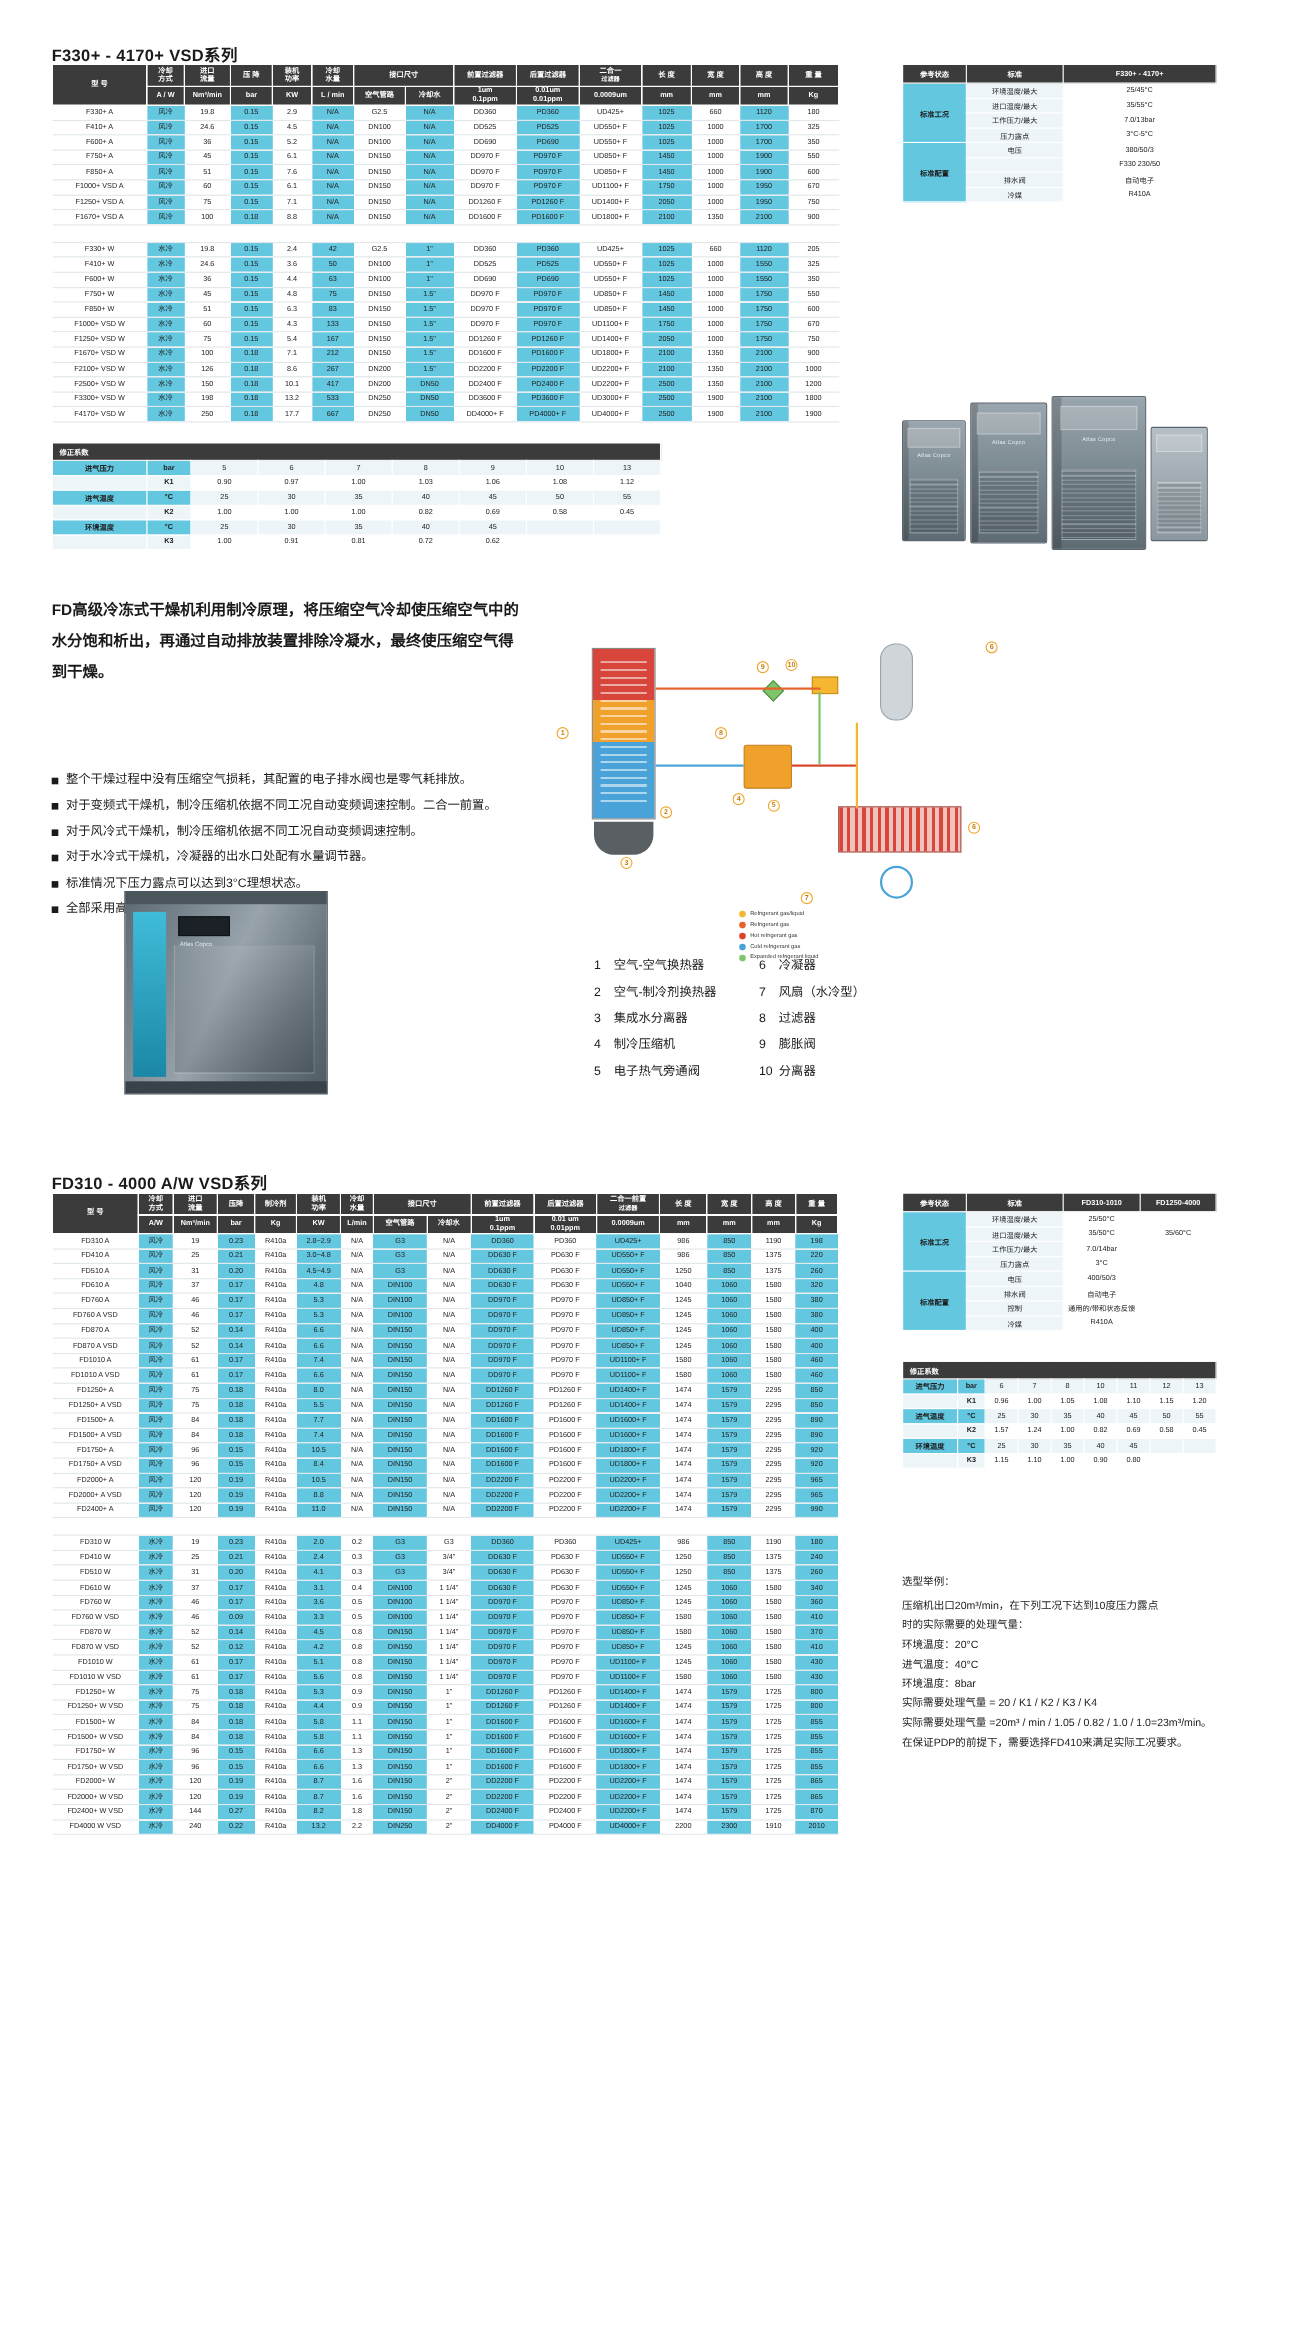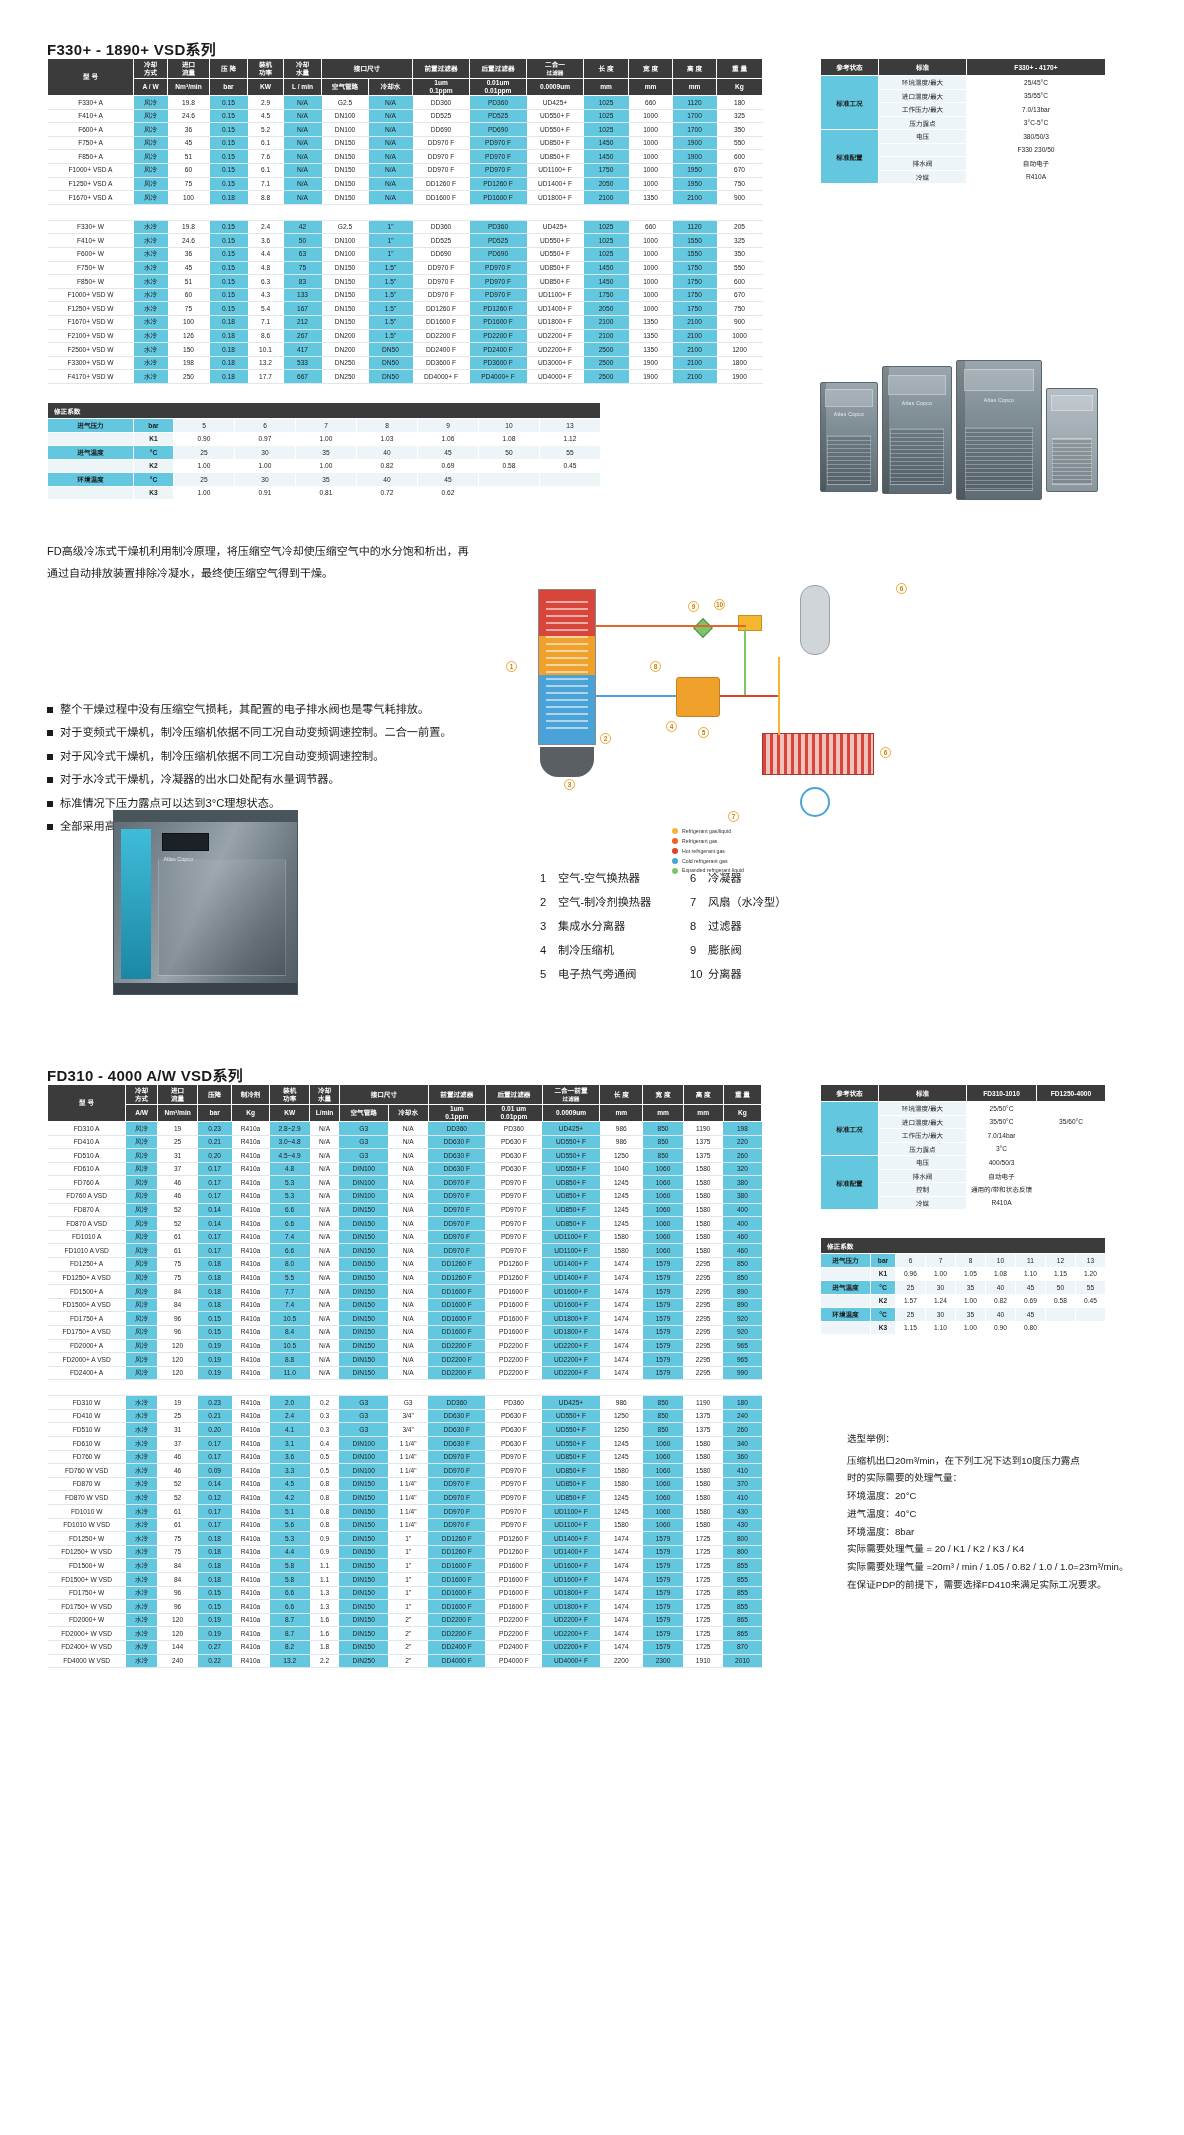--- a/index.html
+++ b/index.html
@@ -105,23 +105,24 @@
     background: #eef5f8;
   }
   table.refpanel td.group {
     background: #63c7e0; font-weight: bold;
   }
   table.refpanel td.key { background: #eef5f8; }
   table.refpanel td.val { background: #ffffff; }
 
   
   .copy {
-    font-size: 11px;
+    font-size: 14px;
     line-height: 2.0;
     color: #1a1a1a;
+    font-weight: bold;
   }
   .copy p { margin: 0 0 14px 0; }
   .bullets { font-size: 11.2px; line-height: 2.0; color: #1a1a1a; }
   .bullets .b { display: flex; align-items: flex-start; margin-bottom: 1px; }
   .bullets .sq {
     display: inline-block;
     width: 6px; height: 6px;
     background: #1a1a1a;
     margin: 9px 7px 0 0;
     flex: 0 0 auto;
@@ -211,21 +212,21 @@
   .compressor-photo .cp-logo {
     position:absolute; left:27%; top:24.5%; color:#eaf0f3; font-size:5.5px;
   }
   .compressor-photo .cp-base { position:absolute; left:0; right:0; bottom:0; height:6%; background:#39424a; }
 </style>
 </head>
 <body>
 
 <div class="page">
 
-  <div class="section-title" style="position:absolute; left:47px; top:38px;">F330+ - 1890+ VSD系列</div>
+  <div class="section-title" style="position:absolute; left:47px; top:38px;">F330+ - 4170+ VSD系列</div>
 
   <div style="position:absolute; left:47px; top:58px; width:715px;">
     <table class="spec" id="tbl1" style="width:715px;">
       <colgroup>
         <col style="width:86px">
           <col style="width:34px">
           <col style="width:42px">
           <col style="width:38px">
         <col style="width:36px">
           <col style="width:38px">
@@ -1841,21 +1842,21 @@
             <td class="val-alt">1.00</td>
             <td class="val-alt">0.90</td>
             <td class="val-alt">0.80</td>
             <td class="val-alt"></td>
             <td class="val-alt"></td>
           </tr>
         </tbody>
     </table>
   </div>
 
-  <div class="example" style="position:absolute; left:847px; top:1430px; width:310px;">
+  <div class="example" style="position:absolute; left:820px; top:1430px; width:310px;">
     <div class="hd" style="font-weight:normal;">选型举例：</div>
     <div id="example-lines">
         <div>压缩机出口20m³/min，在下列工况下达到10度压力露点</div>
         <div>时的实际需要的处理气量：</div>
         <div>环境温度：20°C</div>
         <div>进气温度：40°C</div>
         <div>环境温度：8bar</div>
         <div>实际需要处理气量 = 20 / K1 / K2 / K3 / K4</div>
         <div>实际需要处理气量 =20m³ / min / 1.05 / 0.82 / 1.0 / 1.0=23m³/min。</div>
         <div>在保证PDP的前提下，需要选择FD410来满足实际工况要求。</div>

